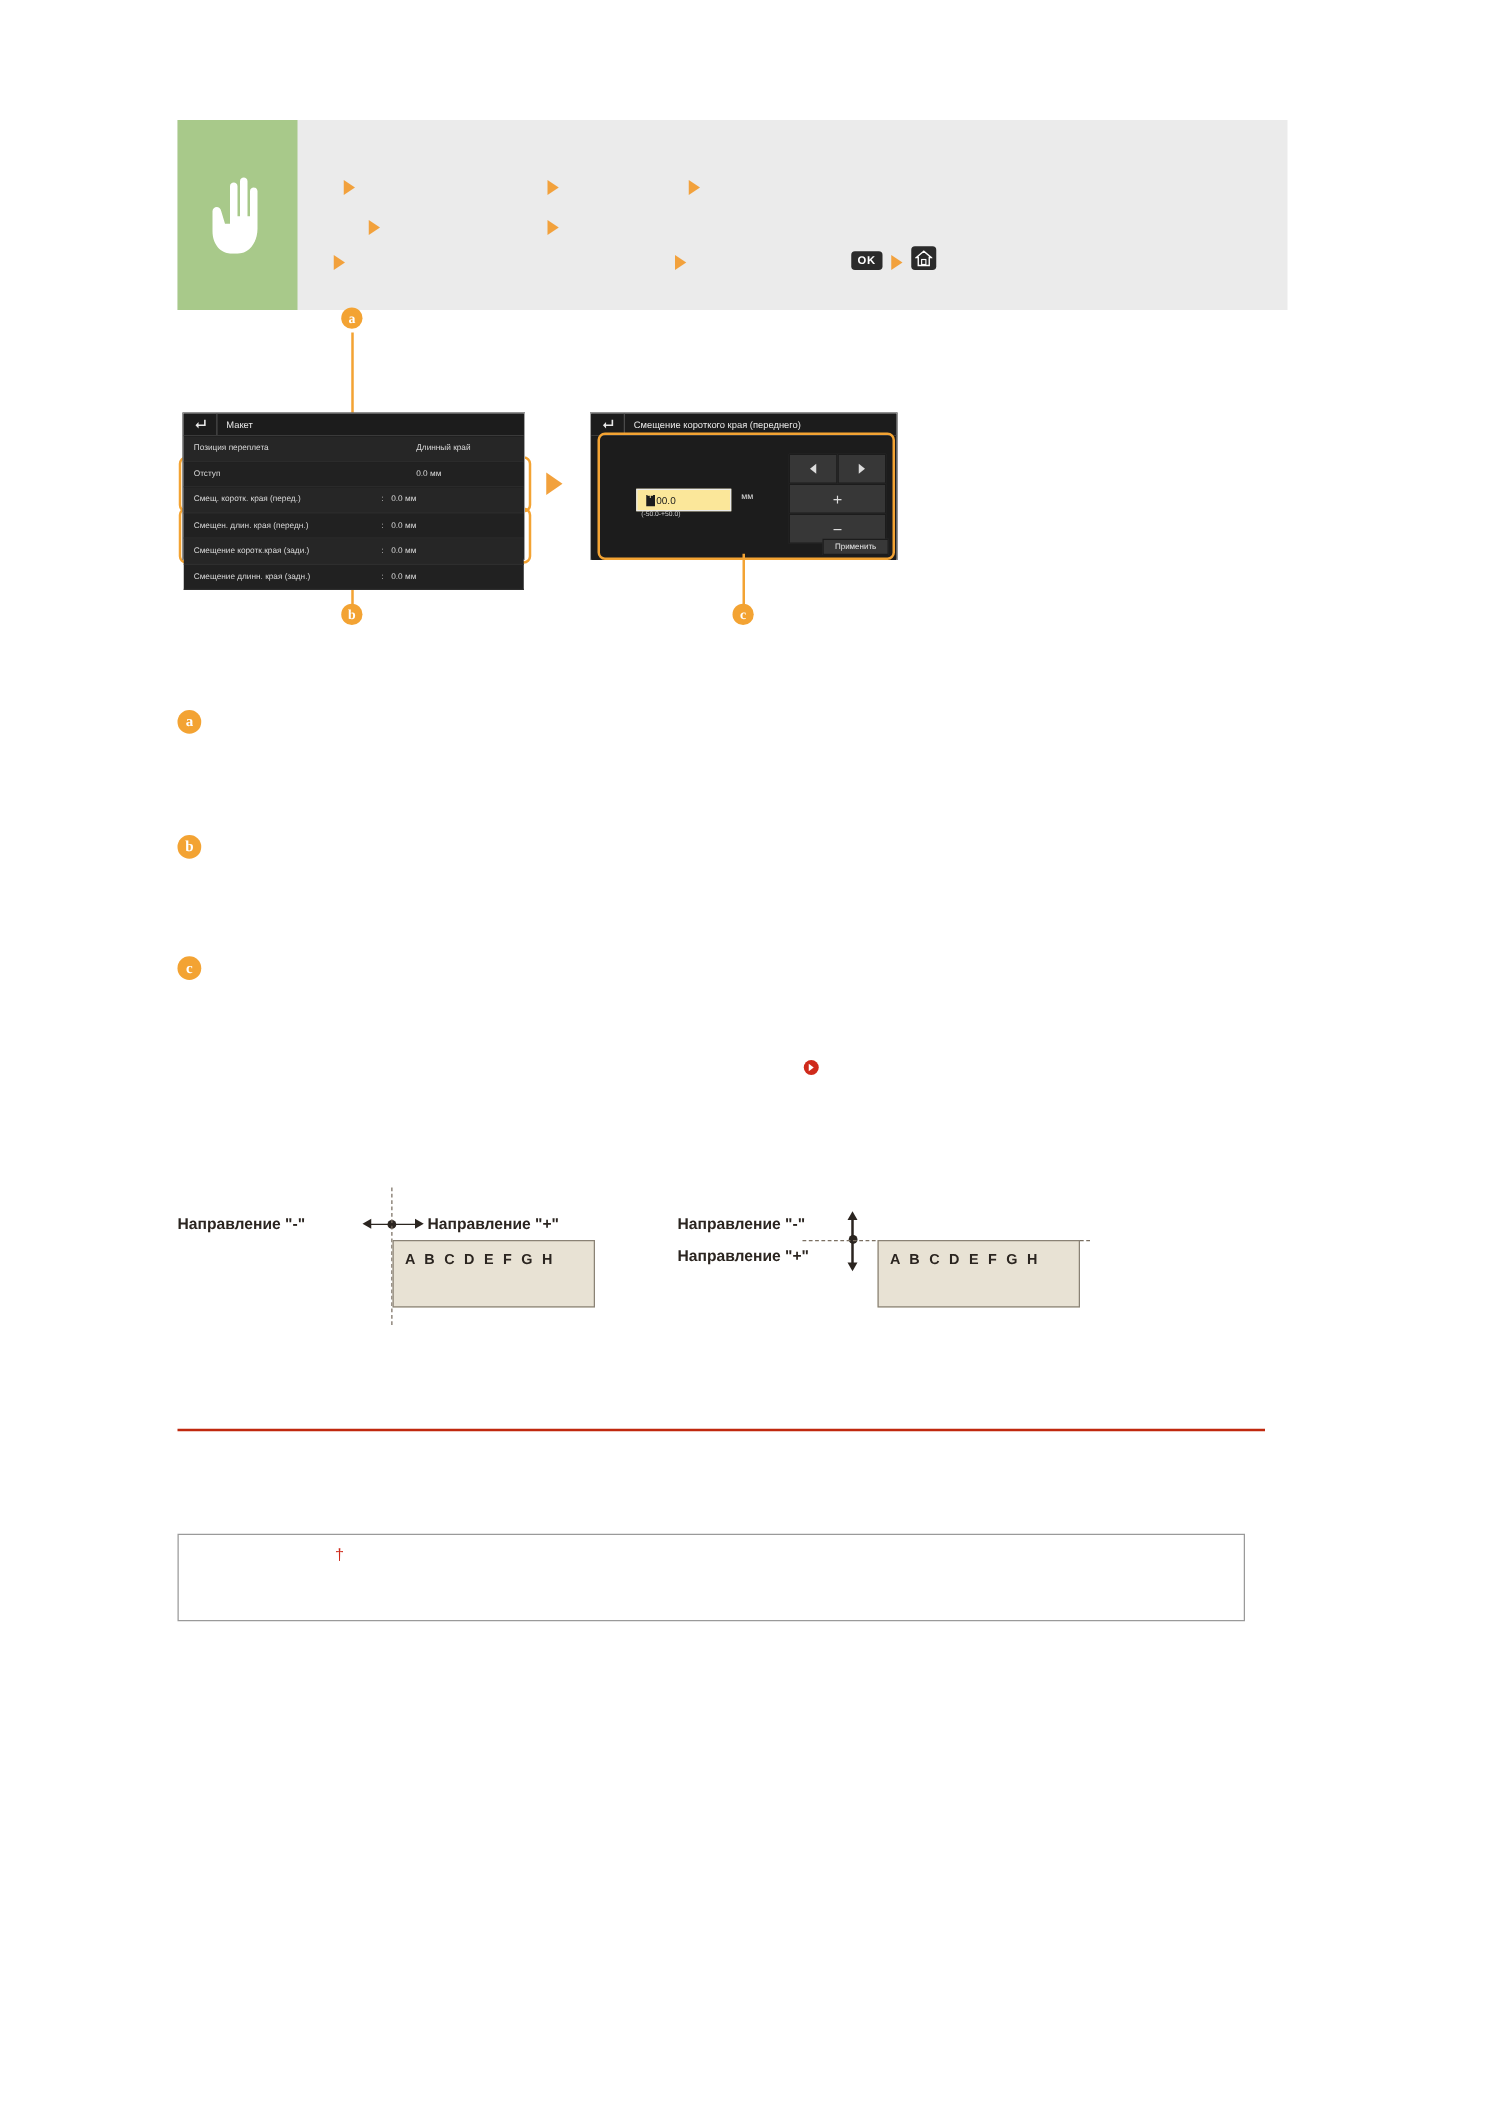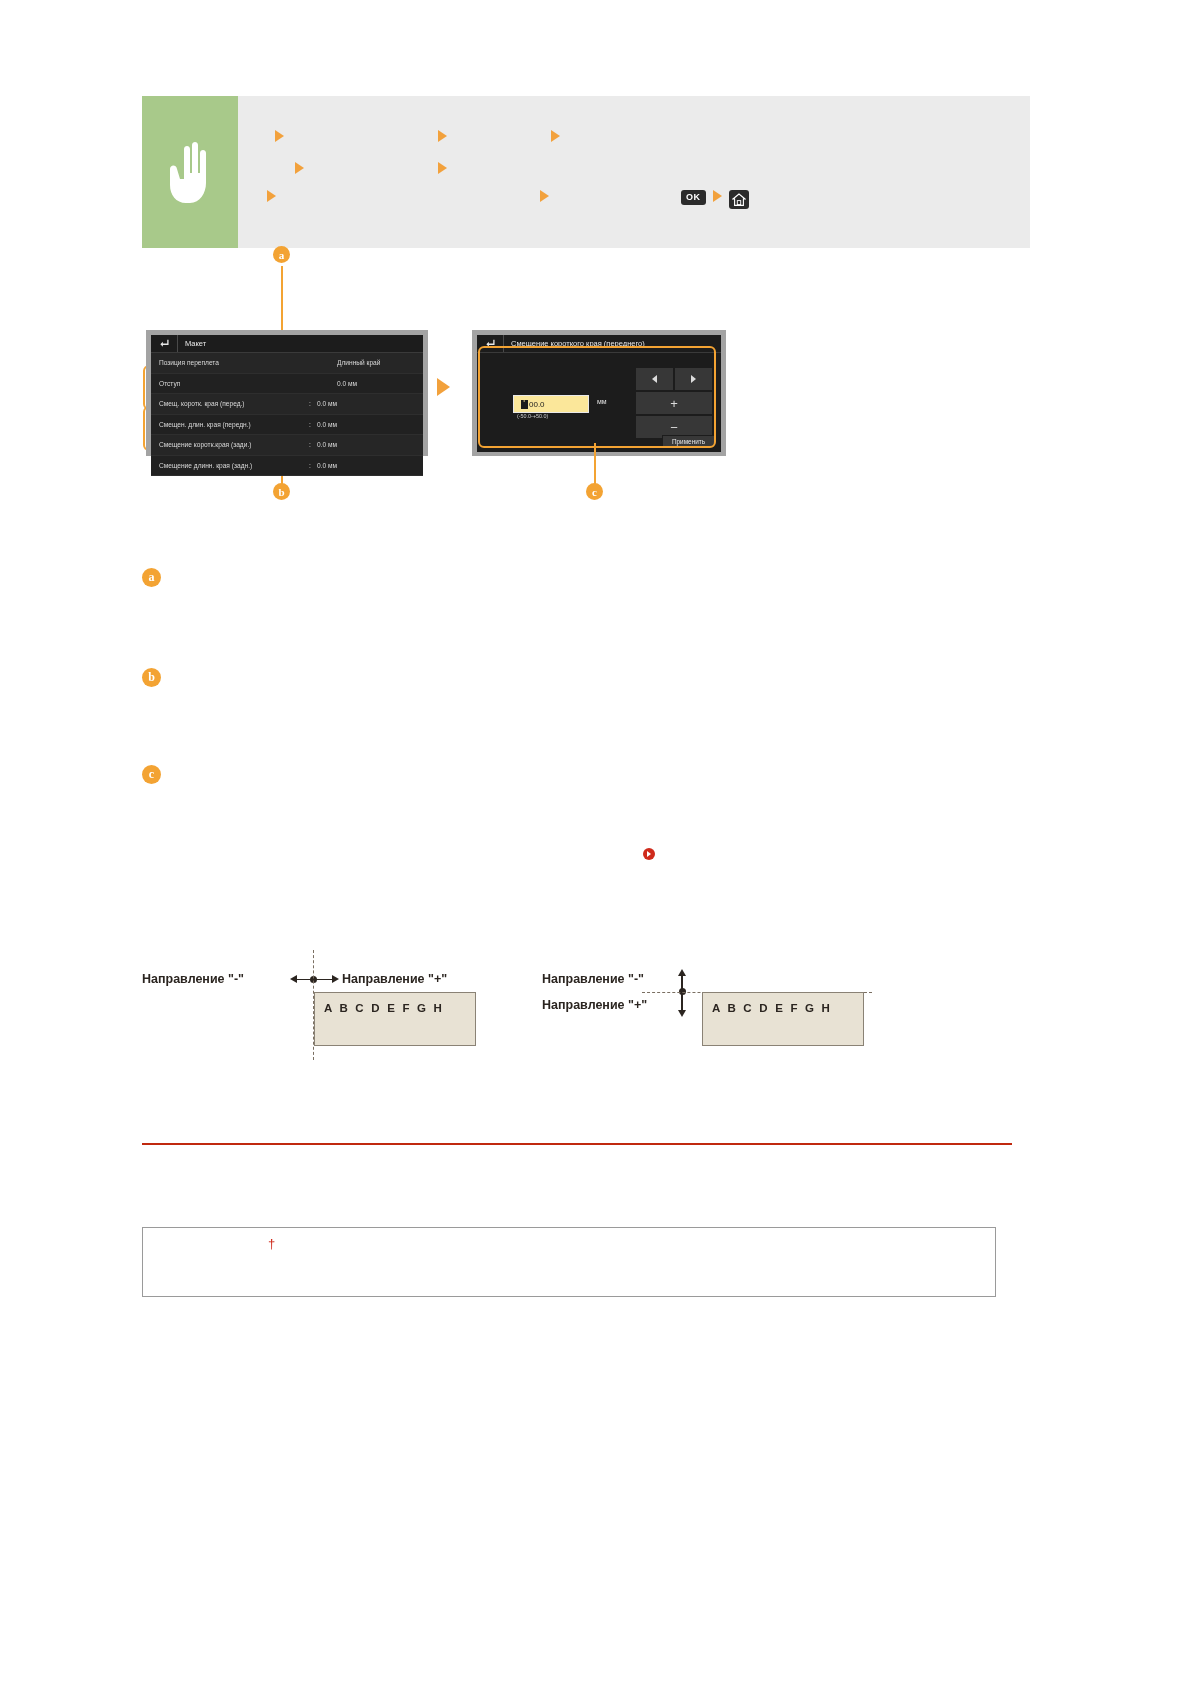--- a/index.html
+++ b/index.html
@@ -6,38 +6,38 @@
   body{width:1191px;height:1684px;position:relative;
        font-family:"Liberation Sans","DejaVu Sans",sans-serif;color:#1a1a1a;}
 
   
   .proc-banner{position:absolute;left:142px;top:96px;width:888px;height:152px;
                background:#ebebeb;display:flex;}
   .proc-icon-cell{width:96px;height:152px;background:#a8c98a;
                   display:flex;align-items:center;justify-content:center;}
   .hand-icon{width:52px;height:62px;position:relative;display:block;}
   .proc-steps{flex:1;position:relative;}
-  .step-row{position:absolute;left:0;right:0;height:26px;display:flex;align-items:flex-start;}
+  .step-row{position:absolute;left:0;right:0;height:26px;display:flex;align-items:flex-end;}
   .step-row.r1{top:34px;}
   .step-row.r2{top:66px;}
   .step-row.r3{top:94px;}
   .step-txt{font-size:12.5px;color:#1a1a1a;white-space:nowrap;}
   .arr{display:inline-block;width:0;height:0;border-left:9px solid #f2a13c;
        border-top:6px solid transparent;border-bottom:6px solid transparent;
        margin:0 7px;vertical-align:middle;}
   .key-ok{display:inline-block;background:#2b2b2b;color:#fff;font-size:9px;
           font-weight:bold;border-radius:3px;padding:3px 5px;line-height:1;
           letter-spacing:.5px;vertical-align:middle;}
   .key-home{display:inline-block;background:#2b2b2b;border-radius:3px;
             width:20px;height:19px;vertical-align:middle;position:relative;}
   .key-home svg{position:absolute;left:3px;top:2.5px;}
 
   
   .screens{position:absolute;left:0;top:268px;width:1191px;height:240px;}
-  .lcd{position:absolute;background:#000000;border:5px solid #a3a3a3;}
+  .lcd{position:absolute;background:#000000;border:1px solid #a3a3a3;}
   .lcd-title{height:17px;background:#1c1c1c;display:flex;align-items:center;
              border-bottom:1px solid #3a3a3a;}
   .back-cell{width:26px;height:17px;display:flex;align-items:center;justify-content:center;
              border-right:1px solid #4a4a4a;}
   .lcd-title-txt{color:#e8e8e8;font-size:7.5px;padding-left:7px;white-space:nowrap;}
 
   
   #lcdA{left:146px;top:62px;width:272px;height:116px;}
   .rowA{height:19.5px;display:flex;align-items:center;border-bottom:1px solid #2e2e2e;
         background:#262626;}

